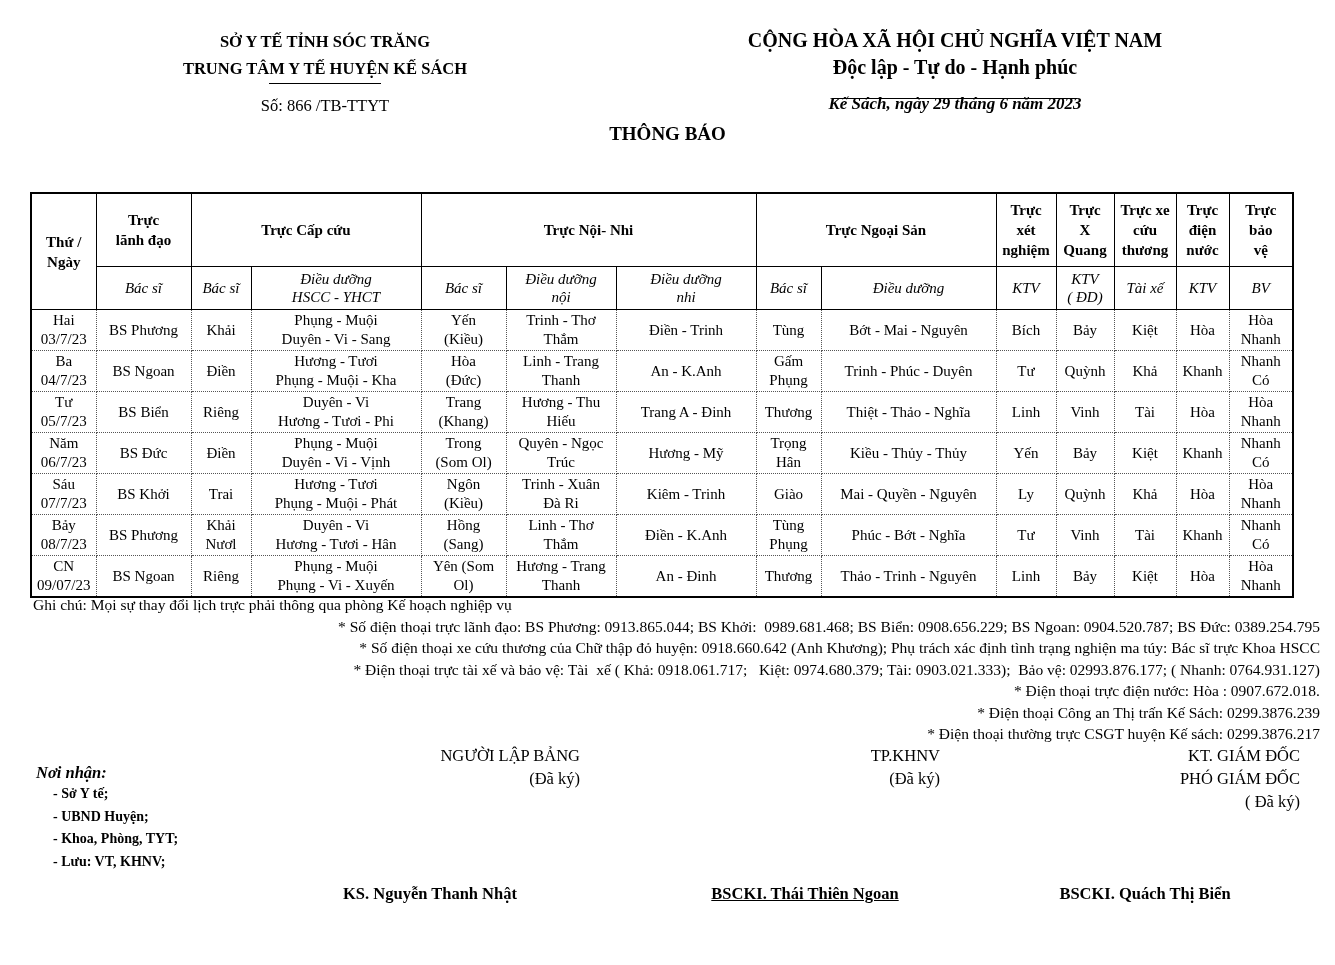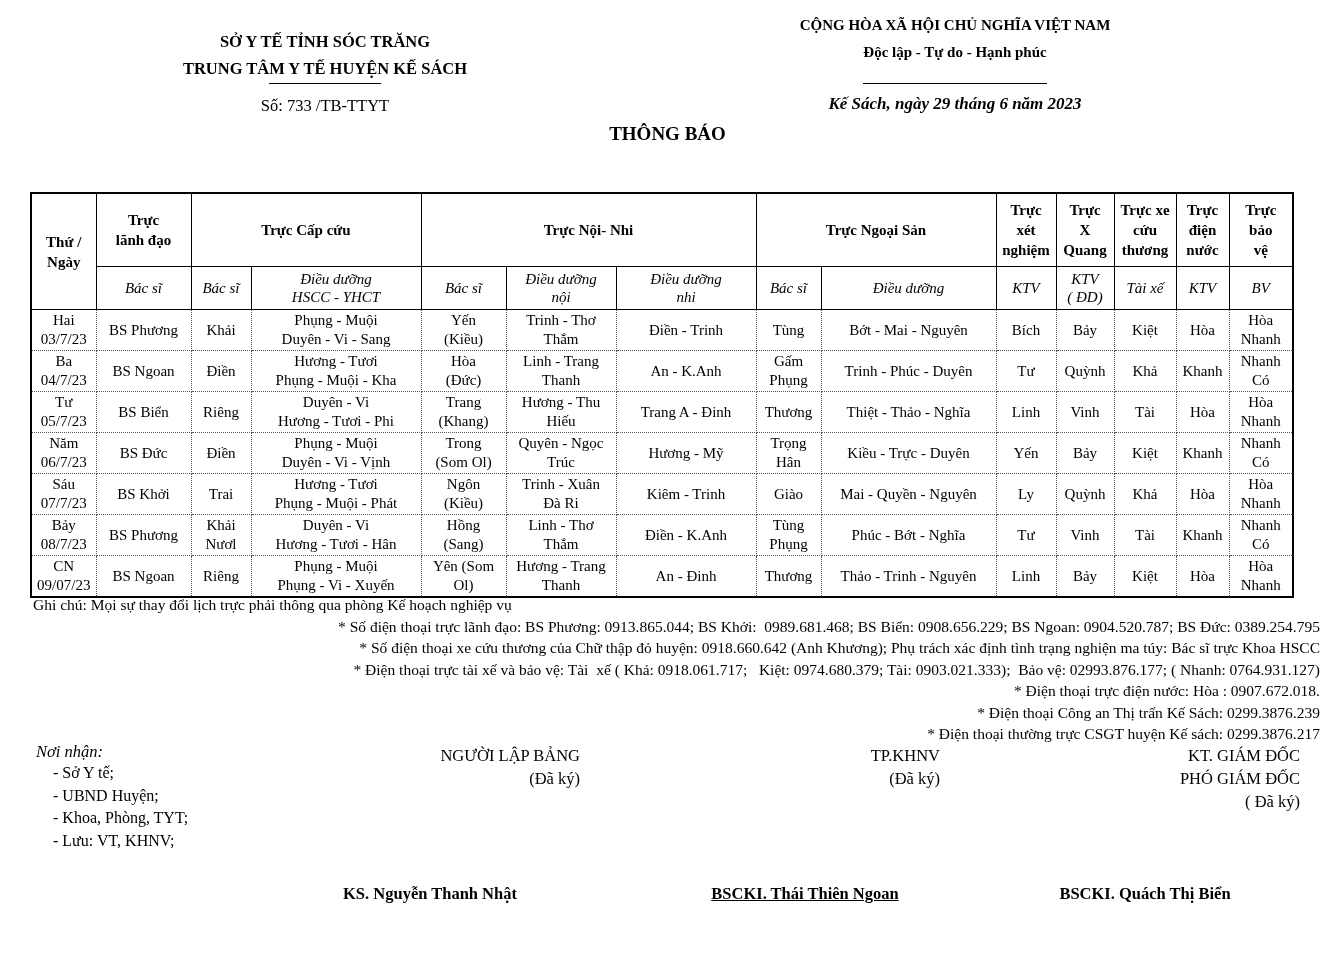--- a/index.html
+++ b/index.html
@@ -9,21 +9,21 @@
     color:#000;-webkit-font-smoothing:antialiased;
   }
   .center{text-align:center;}
   .abs{position:absolute;}
   .b{font-weight:normal;}
 
   
   .org-block{left:150px;top:28px;width:350px;font-size:16.5px;font-weight:bold;line-height:27px;}
   .org-underline{width:112px;height:0;border-bottom:1.5px solid #000;margin:1px auto 0 auto;}
   .doc-number{left:150px;top:96px;width:350px;font-size:16.5px;}
-  .national-block{left:735px;top:12px;width:440px;font-size:15px;line-height:27px;}
+  .national-block{left:735px;top:27px;width:440px;font-size:20px;line-height:27px;}
   .motto{display:inline-block;font-weight:bold;border-bottom:1.5px solid #000;padding-bottom:17px;}
   .nation{font-weight:bold;}
   .date-line{left:735px;top:94px;width:440px;font-size:17px;font-style:italic;font-weight:bold;}
   .title-block{left:0;top:120px;width:1335px;font-size:19px;font-weight:bold;line-height:27px;}
 
   
   .sched-wrap{left:30px;top:192px;}
   table.sched{border-collapse:collapse;table-layout:fixed;border:2px solid #000;}
   table.sched th,table.sched td{
     padding:1px 2px;text-align:center;vertical-align:middle;
@@ -35,40 +35,40 @@
   tr.sub-row th{height:40px;font-weight:normal;font-style:italic;line-height:18px;}
   tbody tr{height:40px;}
 
   
   .notes{left:30px;top:594px;width:1290px;font-size:15.5px;line-height:21.5px;}
   .notes .lead{padding-left:3px;}
   .note-line{white-space:pre;text-align:right;}
 
   
   .noi-nhan{left:36px;top:742px;font-size:16px;}
-  .noi-nhan .label{font-weight:normal;font-style:italic;font-size:16.5px;}
-  .noi-nhan .item{padding-left:17px;line-height:22.5px;font-size:16px;}
+  .noi-nhan .label{font-weight:bold;font-style:italic;font-size:16.5px;margin-top:21px;}
+  .noi-nhan .item{padding-left:17px;line-height:22.5px;font-size:14px;font-weight:bold;}
   .sig{width:300px;text-align:right;font-size:16.5px;font-weight:normal;line-height:23px;}
   .sig1{left:280px;top:744px;}
   .sig2{left:640px;top:744px;}
   .sig3{left:990px;top:744px;width:310px;}
   .name{top:884px;text-align:center;font-size:16.5px;font-weight:bold;}
   .name1{left:280px;width:300px;}
   .name2{left:640px;width:330px;text-decoration:underline;}
   .name3{left:990px;width:310px;}
 </style>
 </head>
 <body>
 
 <div class="abs org-block center">
   <div>SỞ Y TẾ TỈNH SÓC TRĂNG</div>
   <div>TRUNG TÂM Y TẾ HUYỆN KẾ SÁCH</div>
   <div class="org-underline"></div>
 </div>
-<div class="abs doc-number center">Số: 733 /TB-TTYT</div>
+<div class="abs doc-number center">Số: 866 /TB-TTYT</div>
 
 <div class="abs national-block center">
   <div class="nation">CỘNG HÒA XÃ HỘI CHỦ NGHĨA VIỆT NAM</div>
   <div><span class="motto">Độc lập - Tự do - Hạnh phúc</span></div>
 </div>
 <div class="abs date-line center">Kế Sách, ngày 29 tháng 6 năm 2023</div>
 
 <div class="abs title-block center">
   <div>THÔNG BÁO</div>
 </div>
@@ -208,21 +208,21 @@
           <td>Điền</td>
           <td>Phụng - Muội
 Duyên - Vi - Vịnh</td>
           <td>Trong
 (Som Ol)</td>
           <td>Quyên - Ngọc
 Trúc</td>
           <td>Hương - Mỹ</td>
           <td>Trọng
 Hân</td>
-          <td>Kiều - Trực - Duyên</td>
+          <td>Kiều - Thủy - Thủy</td>
           <td>Yến</td>
           <td>Bảy</td>
           <td>Kiệt</td>
           <td>Khanh</td>
           <td>Nhanh
 Có</td>
         </tr>
         <tr>
           <td>Sáu
 07/7/23</td>

